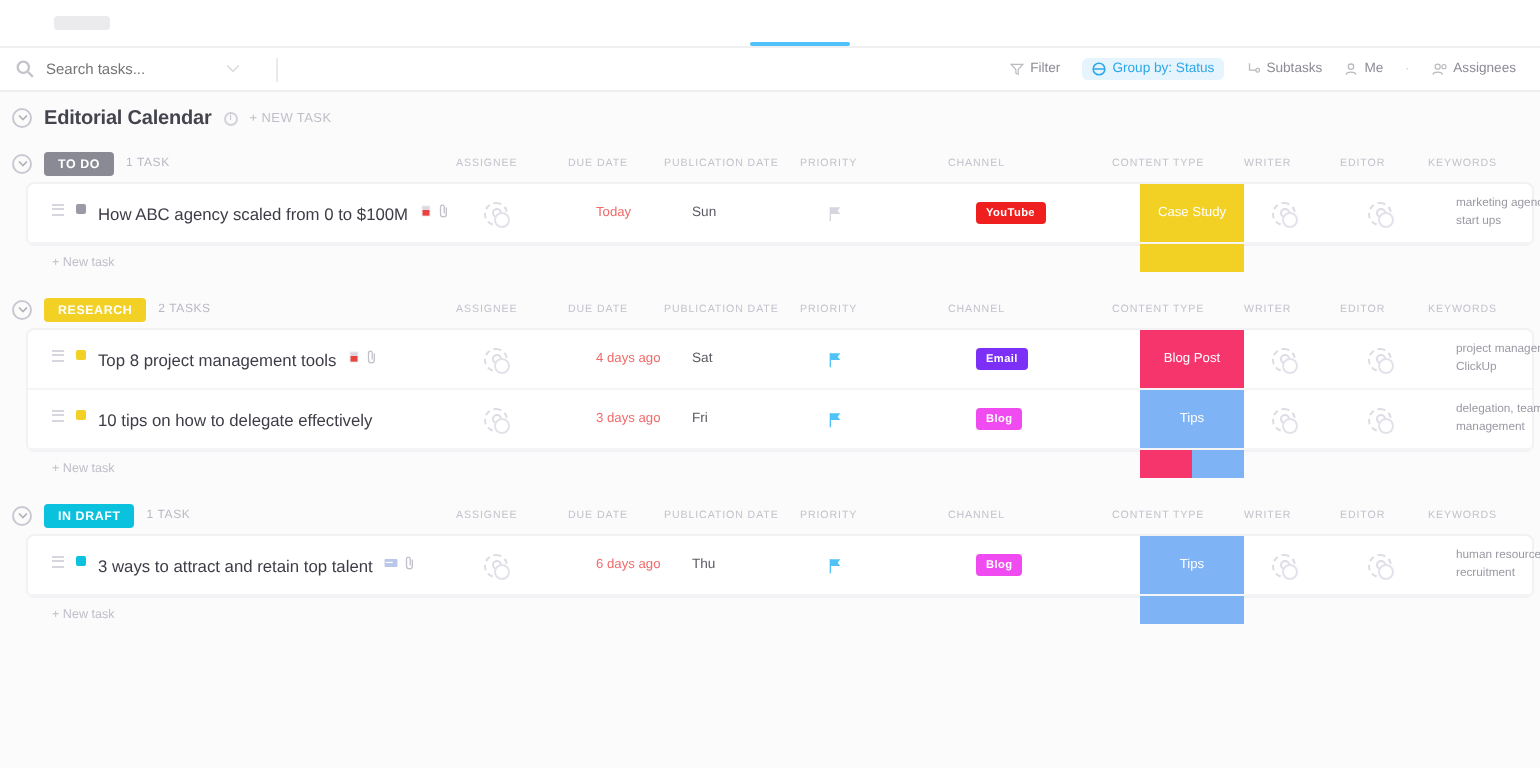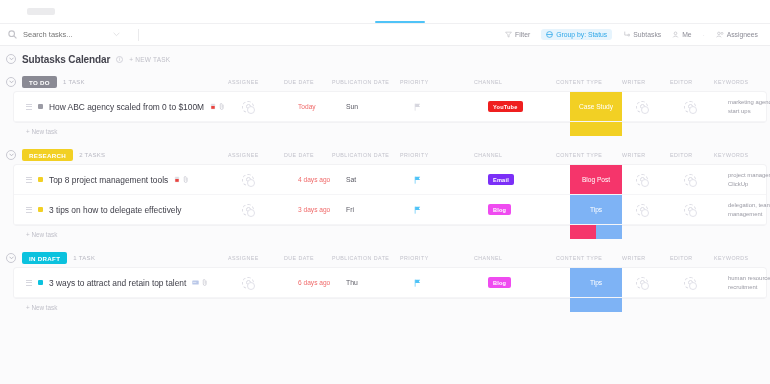--- a/index.html
+++ b/index.html
@@ -120,21 +120,21 @@
     overflow: visible;
     position: relative;
   }
   .row {
     display: flex; align-items: center;
     height: 30px; position: relative;
     border-bottom: 1px solid #f5f5f7;
   }
   .row:last-child { border-bottom: none; }
   .row-name {
-    display: flex; align-items: center; gap: 6px;
+    display: flex; align-items: flex-start; gap: 6px;
     padding-left: 12px; width: 214px; flex: none;
   }
   .drag-handle {
     width: 6px; height: 6px; flex: none;
     display: flex; flex-direction: column; justify-content: space-between;
   }
   .drag-handle i { display: block; height: 1px; background: #d6d6de; }
   .sq { width: 5px; height: 5px; border-radius: 1px; flex: none; }
   .task-title { font-size: 8.4px; color: #3d3d47; white-space: nowrap; }
   .mini-icons { display: flex; align-items: center; gap: 3px; }
@@ -239,21 +239,21 @@
     </div>
   </div>
 </div>
 
 <div class="list-header">
   <div class="collapse-circle">
     <svg width="5" height="4" viewBox="0 0 10 7">
       <path d="M1 1 L5 5 L9 1" fill="none" stroke="#b0b0ba" stroke-width="1.6"></path>
     </svg>
   </div>
-  <span class="list-title">Subtasks Calendar</span>
+  <span class="list-title">Editorial Calendar</span>
   <span class="info-dot">i</span>
   <span class="new-task-top">+ NEW TASK</span>
 </div>
 
 <div id="groups-root">
     <div class="group">
       <div class="group-head">
         <div class="grp-toggle">
        <svg width="5" height="4" viewBox="0 0 10 7">
          <path d="M1 1 L5 5 L9 1" fill="none" stroke="#b0b0ba" stroke-width="1.6"></path>
@@ -419,21 +419,21 @@
           </div>
         </div>
         <div class="row">
           <div class="row-name">
          <span class="drag-handle">
               <i></i>
               <i></i>
               <i></i>
             </span>
          <span class="sq" style="background:#f2d024"></span>
-         <span class="task-title">3 tips on how to delegate effectively</span>
+         <span class="task-title">10 tips on how to delegate effectively</span>
          <span class="mini-icons"></span>
        </div>
        <div class="cell" style="position:absolute;left:0px;width:56px;left:228px;justify-content:flex-start;">
             <span class="avatar">
               <span class="avatar-person"></span>
             </span>
           </div>
        <div class="cell" style="position:absolute;left:284px;width:48px;">
          <span class="due">3 days ago</span>
           </div>

